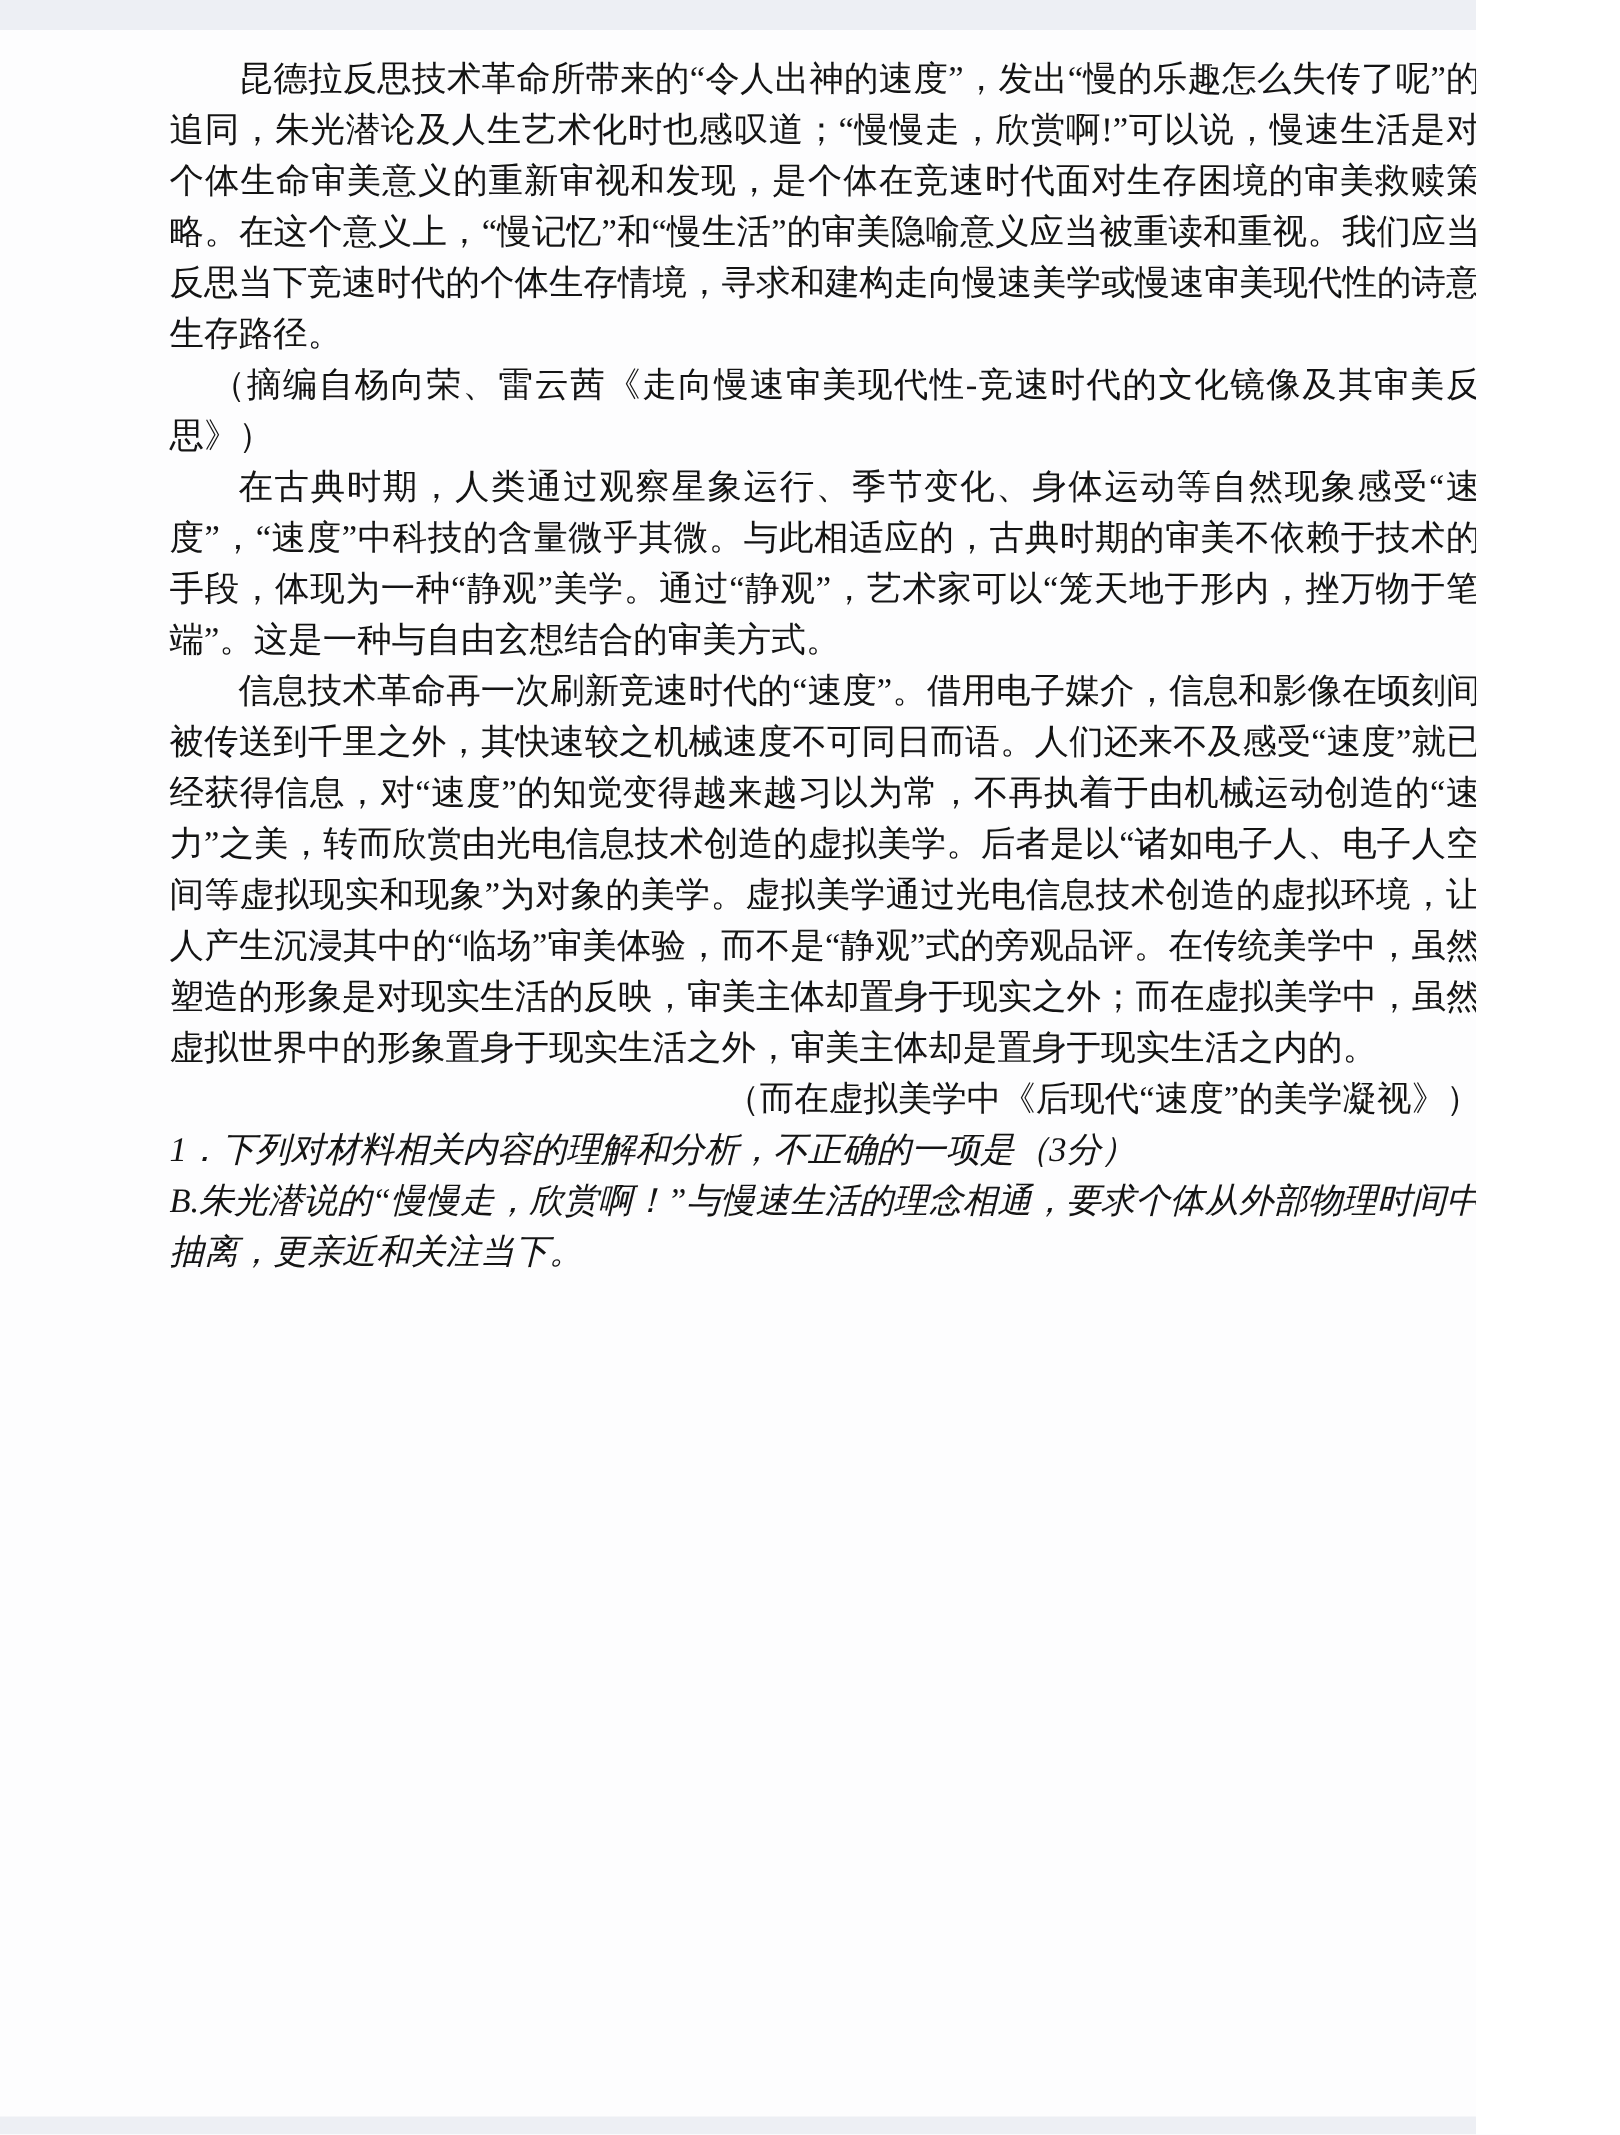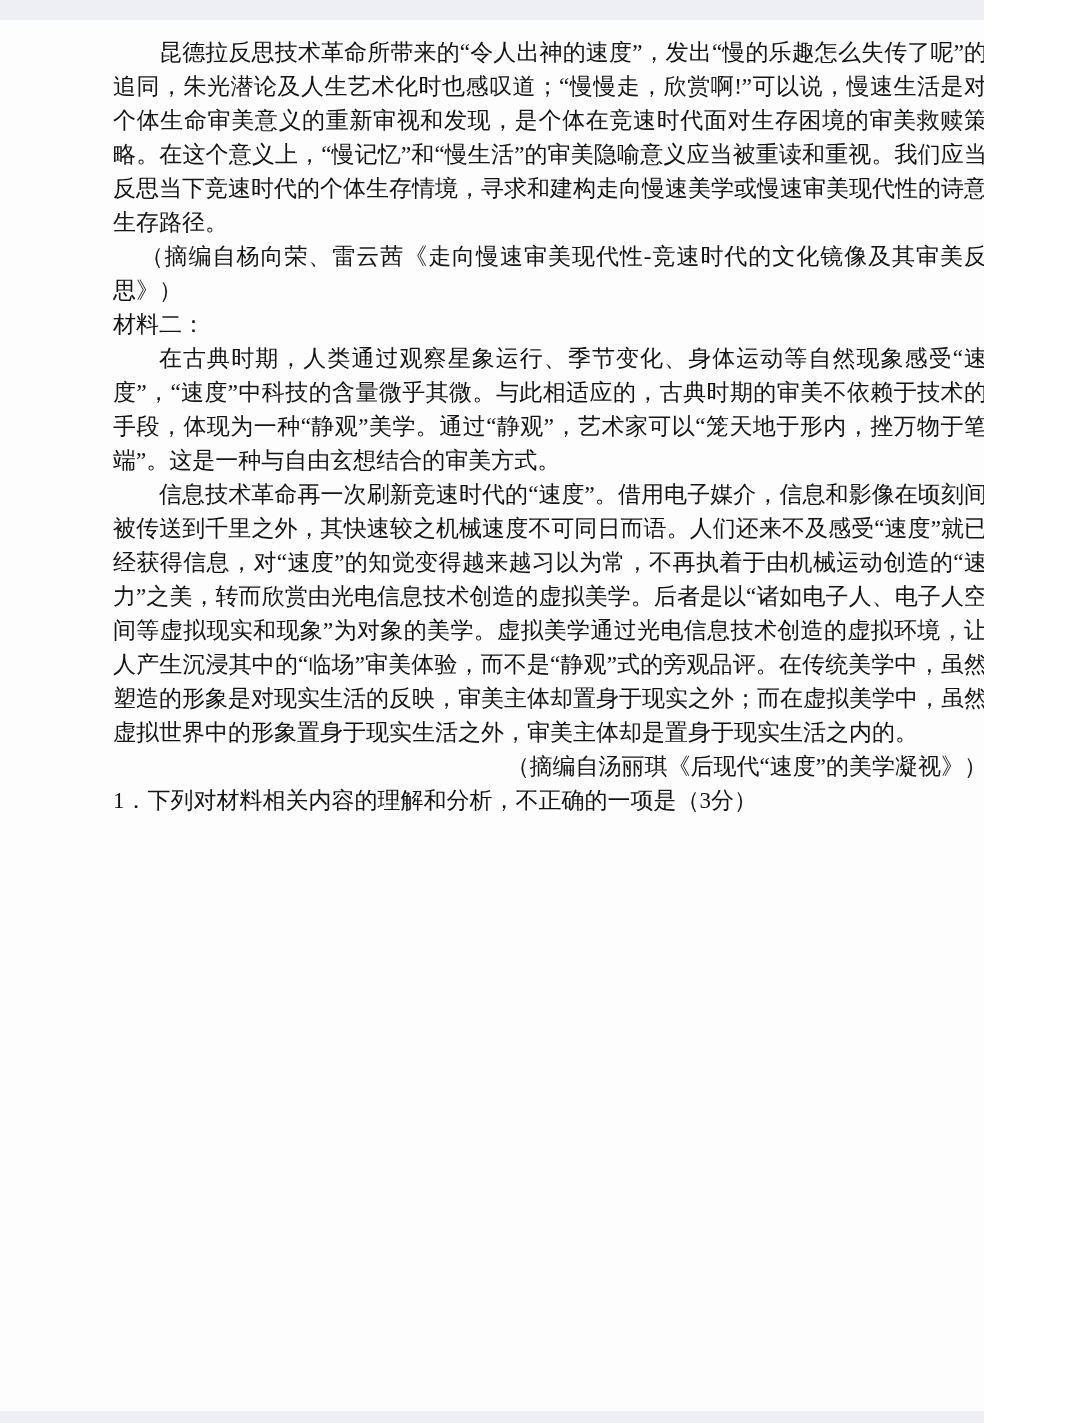--- a/index.html
+++ b/index.html
@@ -28,46 +28,46 @@
     padding-top: 16px;
     font-size: 23px;
     line-height: 34px;
     text-align: justify;
     text-justify: inter-ideograph;
   }
   .content p { margin: 0; }
   .para-indent   { text-indent: 2em; }
   .attrib-indent { text-indent: 1.2em; font-family: Liberation Serif, serif; }
   .attrib-right  { text-align: right; }
-  .question p { text-indent: 0; }
+  .question p { text-indent: 0; font-style: italic; }
 </style>
 </head>
 <body>
 
 <div class="screen">
   <div class="band band-top"></div>
 
   <div class="content">
 
     <p class="para-indent">昆德拉反思技术革命所带来的“令人出神的速度”，发出“慢的乐趣怎么失传了呢”的追同，朱光潜论及人生艺术化时也感叹道；“慢慢走，欣赏啊!”可以说，慢速生活是对个体生命审美意义的重新审视和发现，是个体在竞速时代面对生存困境的审美救赎策略。在这个意义上，“慢记忆”和“慢生活”的审美隐喻意义应当被重读和重视。我们应当反思当下竞速时代的个体生存情境，寻求和建构走向慢速美学或慢速审美现代性的诗意生存路径。</p>
 
     <p class="attrib-indent">（摘编自杨向荣、雷云茜《走向慢速审美现代性-竞速时代的文化镜像及其审美反思》）</p>
 
-    <p>材料二：</p>
 
     <p class="para-indent">在古典时期，人类通过观察星象运行、季节变化、身体运动等自然现象感受“速度”，“速度”中科技的含量微乎其微。与此相适应的，古典时期的审美不依赖于技术的手段，体现为一种“静观”美学。通过“静观”，艺术家可以“笼天地于形内，挫万物于笔端”。这是一种与自由玄想结合的审美方式。</p>
 
 
     <p class="para-indent">信息技术革命再一次刷新竞速时代的“速度”。借用电子媒介，信息和影像在顷刻间被传送到千里之外，其快速较之机械速度不可同日而语。人们还来不及感受“速度”就已经获得信息，对“速度”的知觉变得越来越习以为常，不再执着于由机械运动创造的“速力”之美，转而欣赏由光电信息技术创造的虚拟美学。后者是以“诸如电子人、电子人空间等虚拟现实和现象”为对象的美学。虚拟美学通过光电信息技术创造的虚拟环境，让人产生沉浸其中的“临场”审美体验，而不是“静观”式的旁观品评。在传统美学中，虽然塑造的形象是对现实生活的反映，审美主体却置身于现实之外；而在虚拟美学中，虽然虚拟世界中的形象置身于现实生活之外，审美主体却是置身于现实生活之内的。</p>
 
 
-    <p class="attrib-right">（摘编自汤丽琪《后现代“速度”的美学凝视》）</p>
+    <p class="attrib-right">（而在虚拟美学中《后现代“速度”的美学凝视》）</p>
 
     <div class="question">
       <p>1．下列对材料相关内容的理解和分析，不正确的一项是（3分）</p>
 
 
+      <p><span>B.</span><span>朱光潜说的“慢慢走，欣赏啊！”与慢速生活的理念相通，要求个体从外部物理时间中抽离，更亲近和关注当下。</span></p>
     </div>
 
   </div>
 
   <div class="band band-bottom"></div>
 </div>
 
 </body></html>

